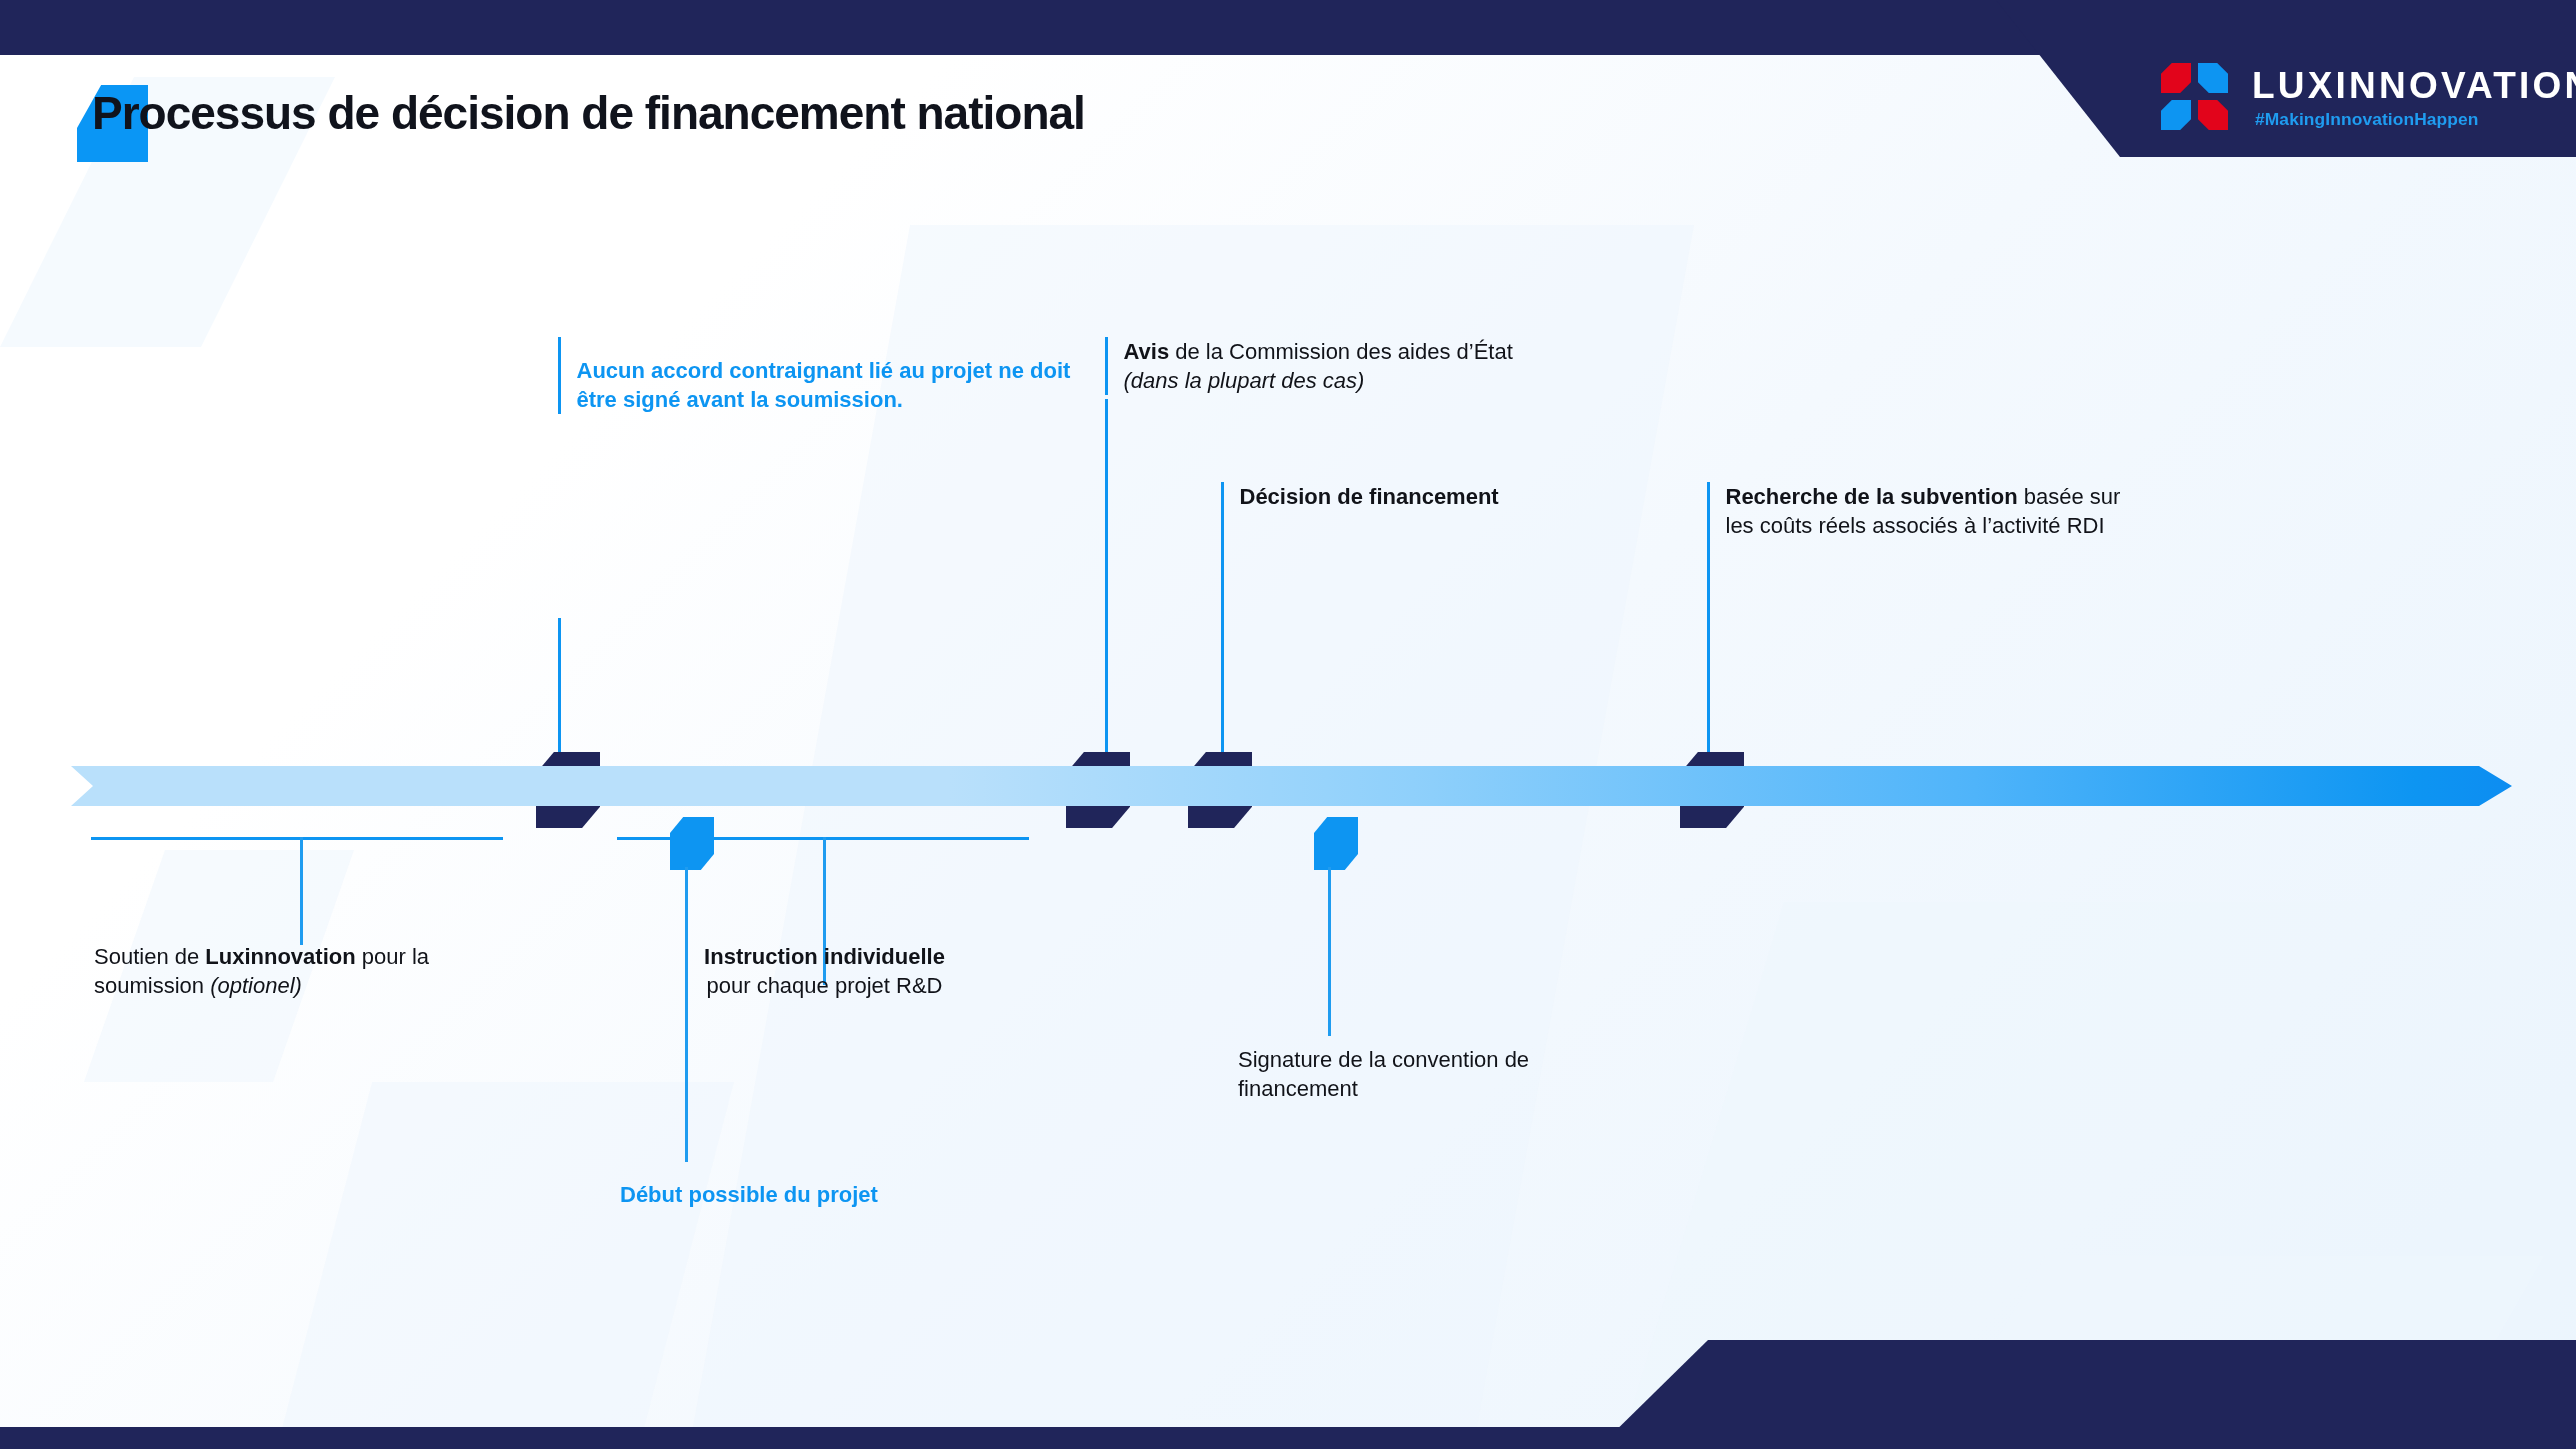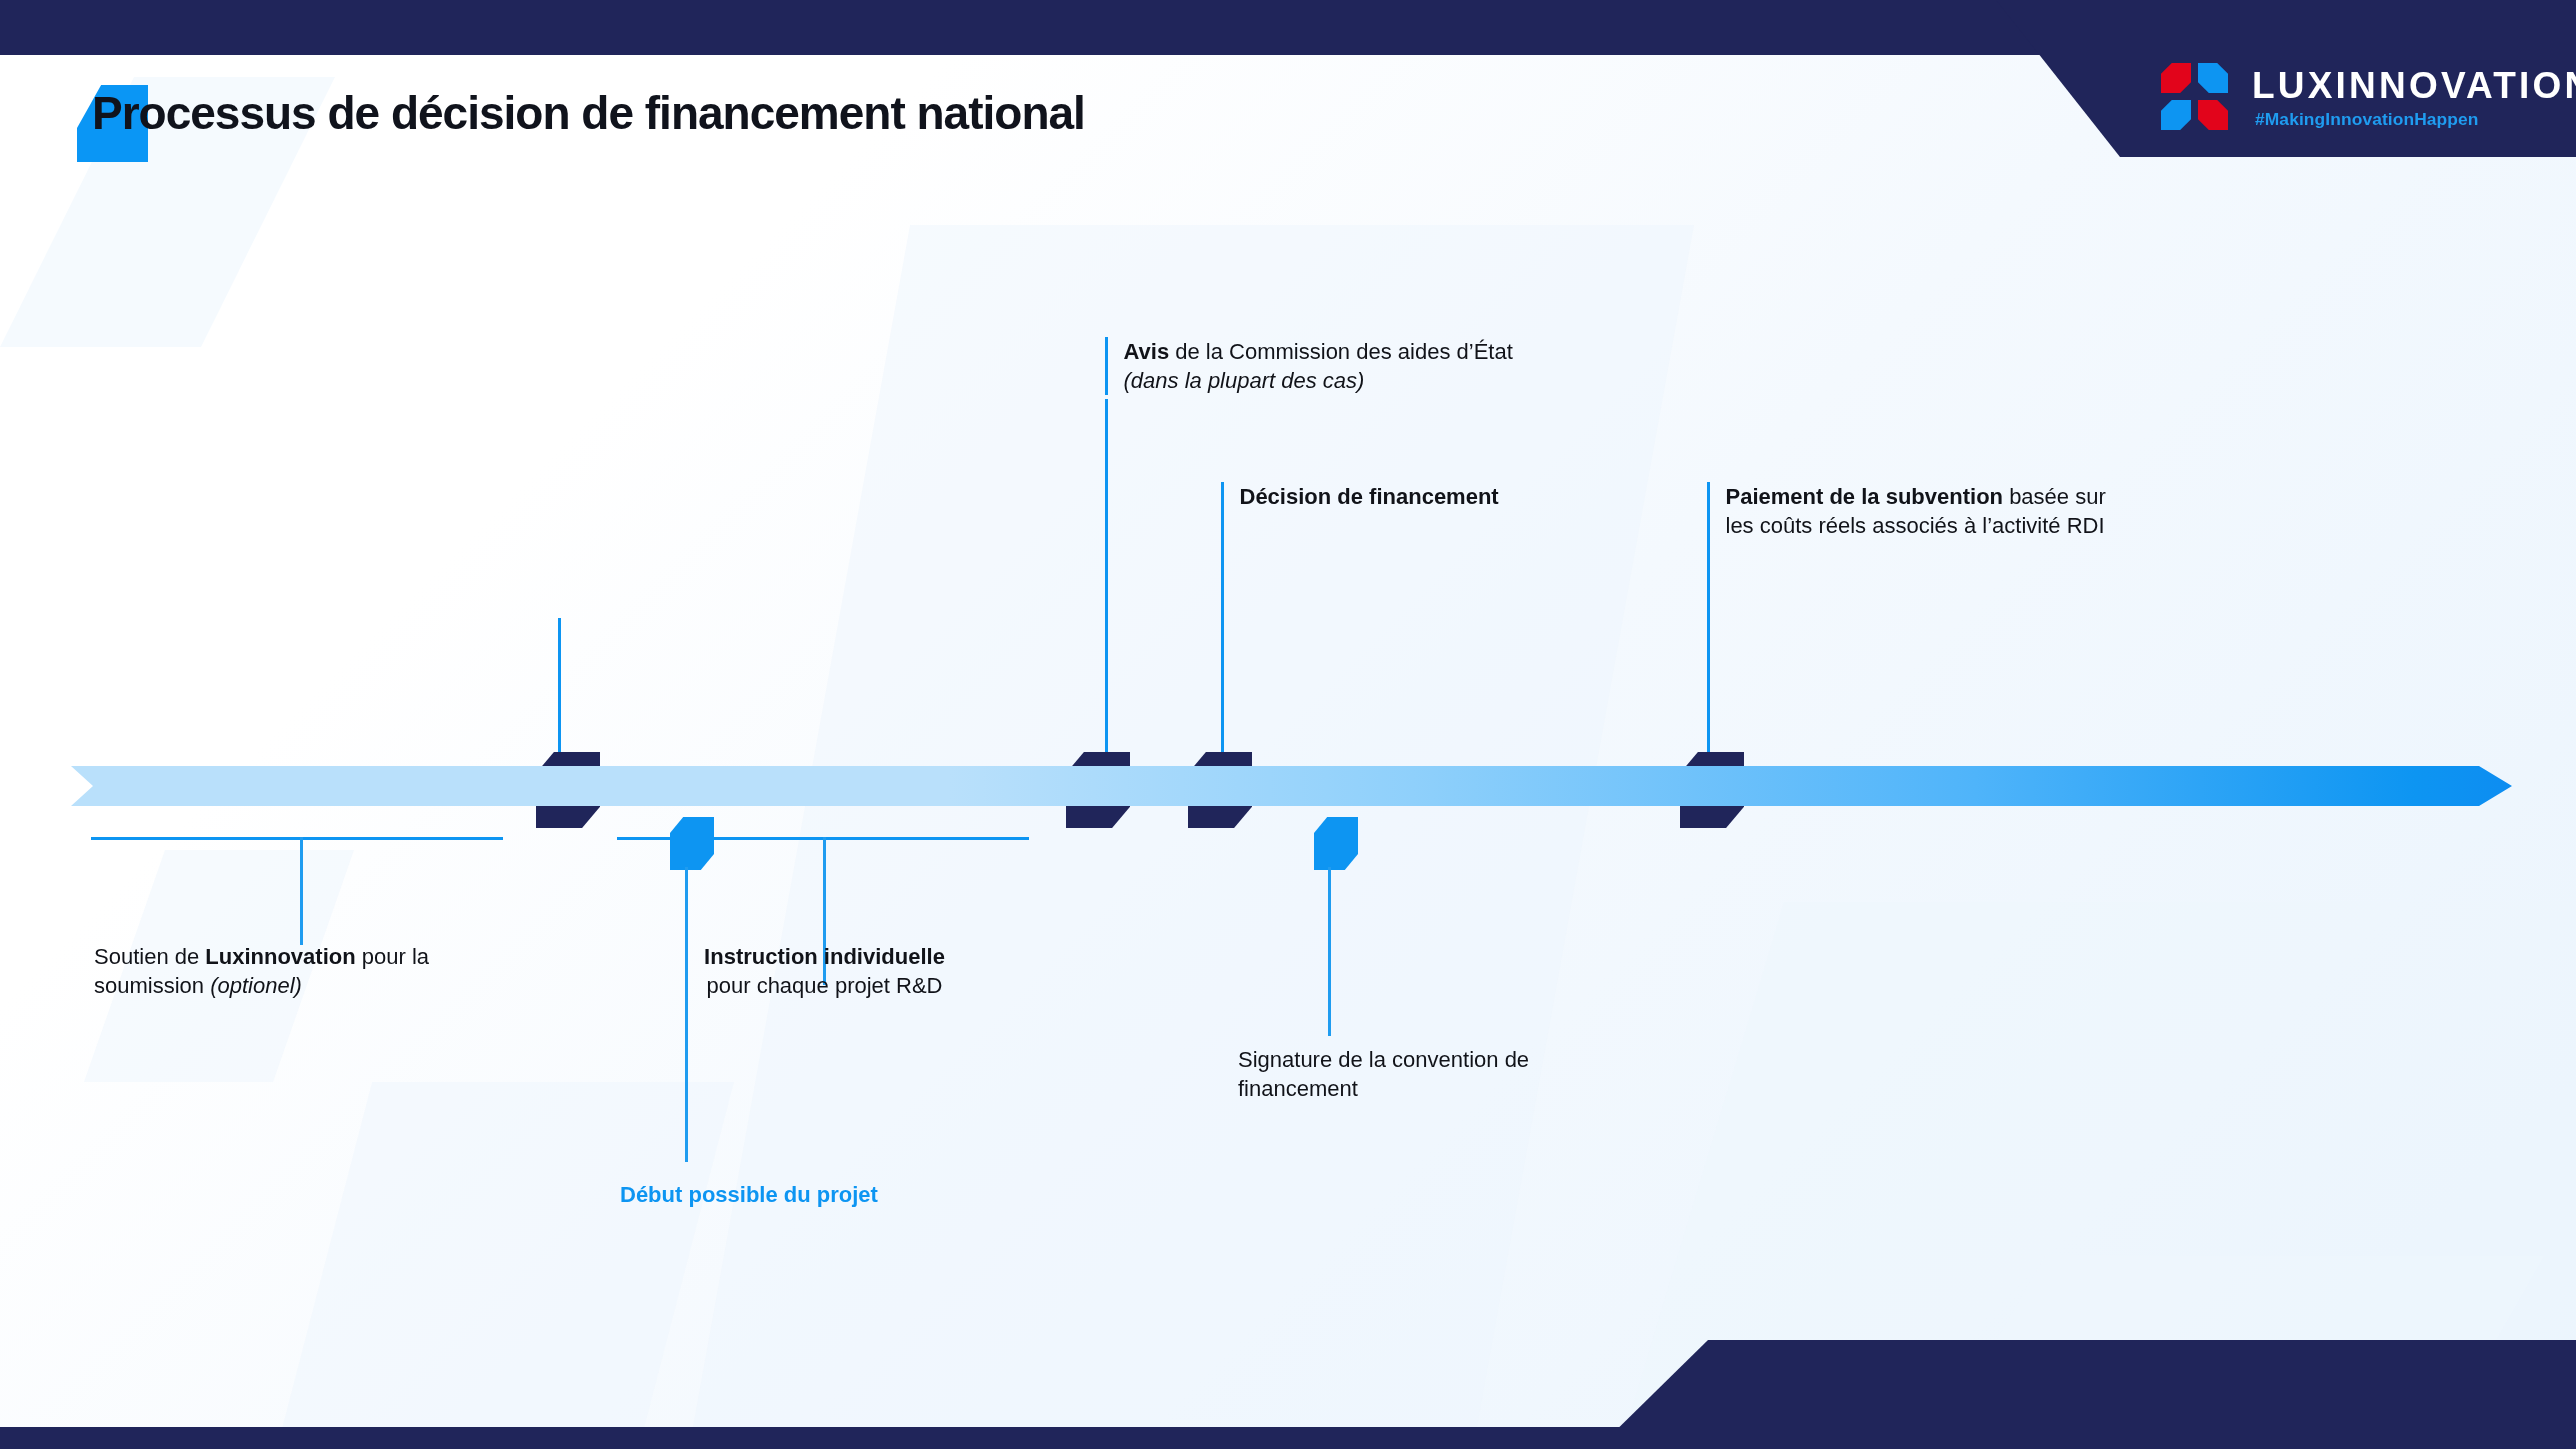--- a/index.html
+++ b/index.html
@@ -109,20 +109,21 @@
       <span class="petal p-br"></span>
     </div>
     <div class="logo-word">LUXINNOVATION</div>
     <div class="logo-tag">#MakingInnovationHappen</div>
   </div>
 
   <div class="title-accent"></div>
   <div class="page-title">Processus de décision de financement national</div>
 
   <div class="callout" style="left:558px;top:337px;width:515px;">
+    <div class="hl">Aucun accord contraignant lié au projet ne doit être signé avant la soumission.</div>
   </div>
   <div class="vline" style="left:558px;top:618px;height:149px;"></div>
   <div class="mk navy" style="left:536px;top:752px;"></div>
 
   <div class="callout" style="left:1105px;top:337px;width:515px;">
     <div class="txt">
       <b>Avis</b><span> de la Commission des aides d’État</span><br>
       <i>(dans la plupart des cas)</i>
     </div>
   </div>
@@ -132,21 +133,21 @@
   <div class="callout" style="left:1221px;top:482px;width:451px;">
     <div class="txt">
       <b>Décision de financement</b>
     </div>
   </div>
   <div class="vline" style="left:1221px;top:509px;height:259px;"></div>
   <div class="mk navy" style="left:1188px;top:752px;"></div>
 
   <div class="callout" style="left:1707px;top:482px;width:515px;">
     <div class="txt">
-      <b>Paiement de la subvention</b><span> basée sur</span><br>
+      <b>Recherche de la subvention</b><span> basée sur</span><br>
       <span>les coûts réels associés à l’activité RDI</span>
     </div>
   </div>
   <div class="vline" style="left:1707px;top:509px;height:259px;"></div>
   <div class="mk navy" style="left:1680px;top:752px;"></div>
 
   <div class="bar"></div>
 
   <div class="hline" style="left:91px;top:837px;width:412px;"></div>
   <div class="vline-thin" style="left:300px;top:837px;height:108px;"></div>

